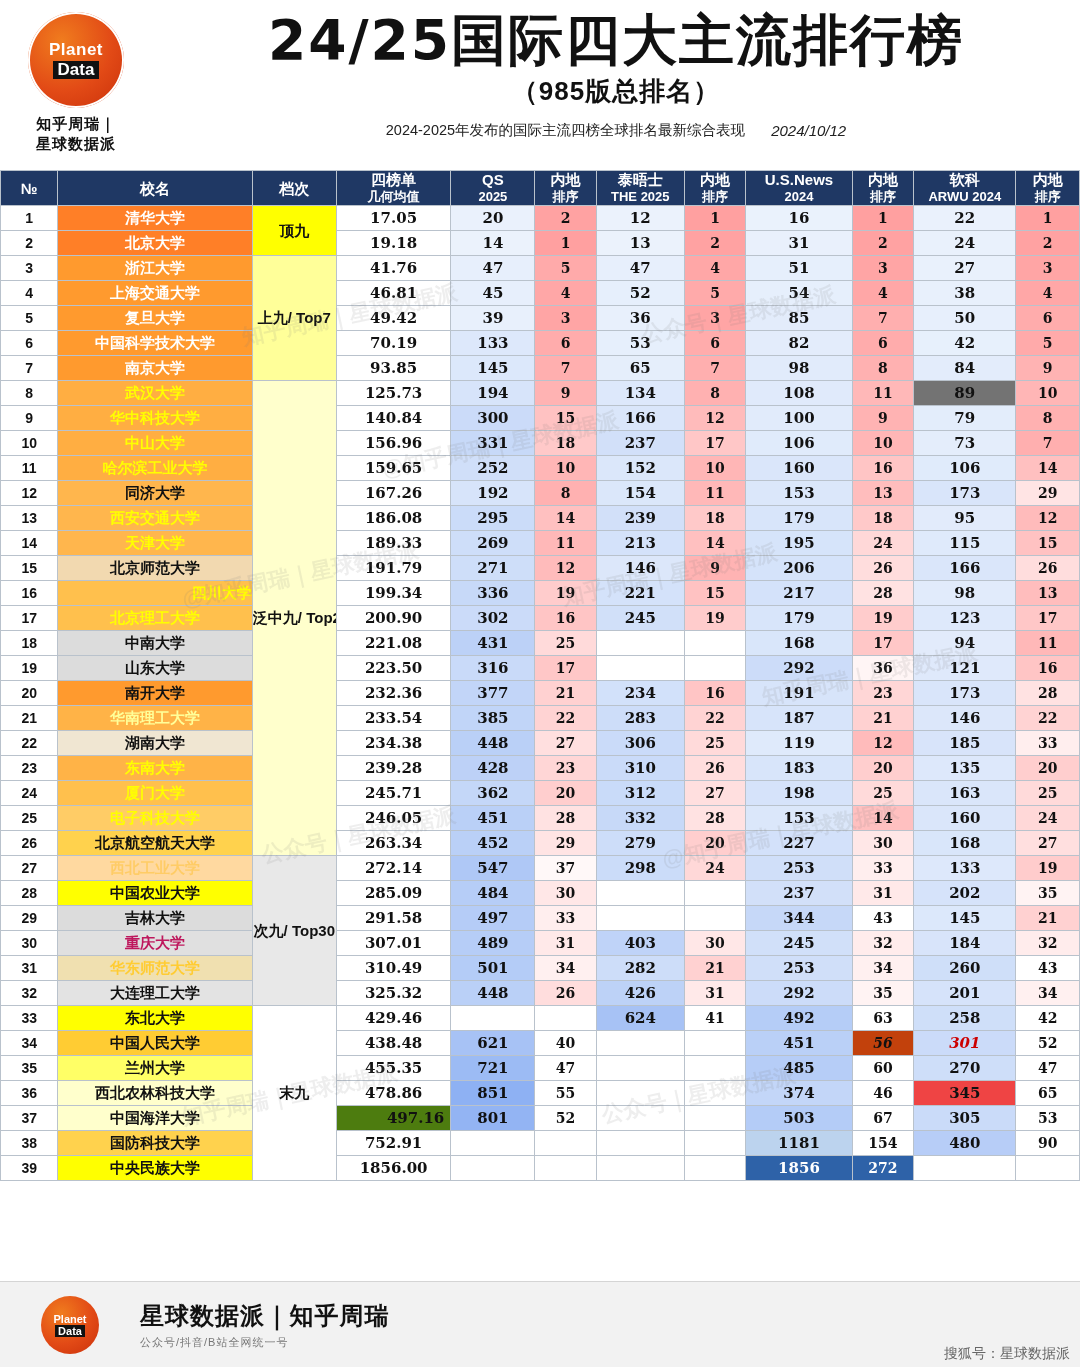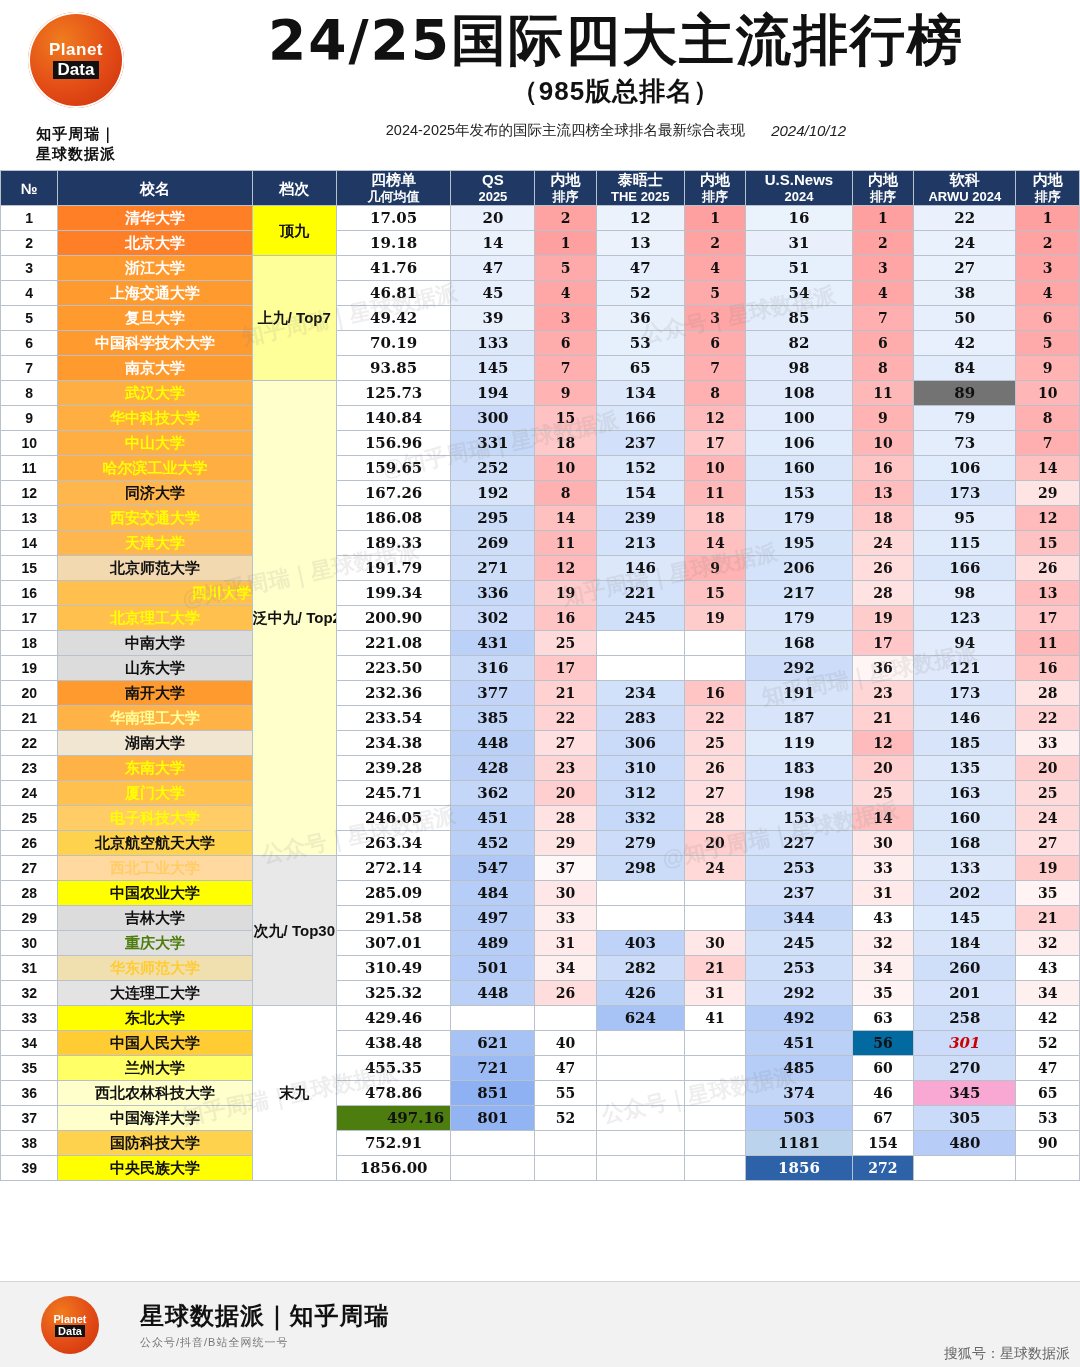--- a/index.html
+++ b/index.html
@@ -32,21 +32,21 @@
     box-shadow:0 0 0 2px #fff inset;
   }
   .logo-circle .lt {
     color:#fff; font-weight:bold; font-size:17px; line-height:18px; letter-spacing:.5px;
   }
   .logo-circle .lb {
     color:#fff; font-weight:bold; font-size:17px; line-height:18px;
     background:#111; padding:0 5px; margin-top:2px;
   }
   .logo-sub {
-    margin-top:16px; font-size:15px; font-weight:bold; line-height:20px; color:#111;
+    margin-top:6px; font-size:15px; font-weight:bold; line-height:20px; color:#111;
     letter-spacing:1px;
   }
   .title-block { flex:1; text-align:center; padding-top:2px; position:relative; }
   .main-title {
     font-family:"DejaVu Sans", sans-serif;
     font-size:55px; font-weight:bold; letter-spacing:2px;
     color:#111; line-height:64px; white-space:nowrap;
   }
   .sub-title {
     font-size:26px; font-weight:bold; margin-top:2px; letter-spacing:1px;
@@ -579,21 +579,21 @@
           <td class="rk" style="background: rgb(255, 238, 238);">33</td>
           <td class="num" style="background: rgb(255, 255, 255);"></td>
           <td class="rk" style="background: rgb(255, 255, 255);"></td>
           <td class="num" style="background: rgb(198, 216, 248);">344</td>
           <td class="rk" style="background: rgb(255, 255, 255);">43</td>
           <td class="num" style="background: rgb(220, 232, 251);">145</td>
           <td class="rk" style="background: rgb(255, 209, 209);">21</td>
         </tr>
         <tr>
           <td class="no">30</td>
-          <td class="name" style="background: rgb(224, 224, 224); color: #4d7c0f;">重庆大学</td>
+          <td class="name" style="background: rgb(224, 224, 224); color: #be185d;">重庆大学</td>
           <td class="geo" style="background: rgb(255, 255, 255);">307.01</td>
           <td class="num" style="background: rgb(182, 205, 247);">489</td>
           <td class="rk" style="background: rgb(255, 233, 233);">31</td>
           <td class="num" style="background: rgb(191, 211, 248);">403</td>
           <td class="rk" style="background: rgb(255, 231, 231);">30</td>
           <td class="num" style="background: rgb(209, 224, 249);">245</td>
           <td class="rk" style="background: rgb(255, 236, 236);">32</td>
           <td class="num" style="background: rgb(216, 228, 250);">184</td>
           <td class="rk" style="background: rgb(255, 236, 236);">32</td>
         </tr>
@@ -639,21 +639,21 @@
         </tr>
         <tr>
           <td class="no">34</td>
           <td class="name" style="background: rgb(255, 204, 51); color: rgb(17, 17, 17);">中国人民大学</td>
           <td class="geo" style="background: rgb(255, 255, 255);">438.48</td>
           <td class="num" style="background: rgb(167, 194, 245);">621</td>
           <td class="rk" style="background: rgb(255, 255, 255);">40</td>
           <td class="num" style="background: rgb(255, 255, 255);"></td>
           <td class="rk" style="background: rgb(255, 255, 255);"></td>
           <td class="num" style="background: rgb(186, 208, 247);">451</td>
-          <td class="rk" style="background: #0369a1;">56</td>
+          <td class="rk" style="background: #c2410c; font-style: italic;">56</td>
           <td class="num" style="background: rgb(203, 219, 249); color: rgb(204, 0, 0); font-style: italic;">301</td>
           <td class="rk" style="background: rgb(255, 255, 255);">52</td>
         </tr>
         <tr>
           <td class="no">35</td>
           <td class="name" style="background: rgb(255, 255, 102); color: rgb(17, 17, 17);">兰州大学</td>
           <td class="geo" style="background: rgb(255, 255, 255);">455.35</td>
           <td class="num" style="background: rgb(156, 187, 244);">721</td>
           <td class="rk" style="background: rgb(255, 255, 255);">47</td>
           <td class="num" style="background: rgb(255, 255, 255);"></td>
@@ -666,21 +666,21 @@
         <tr>
           <td class="no">36</td>
           <td class="name" style="background: rgb(255, 255, 204); color: rgb(17, 17, 17);">西北农林科技大学</td>
           <td class="geo" style="background: rgb(255, 255, 255);">478.86</td>
           <td class="num" style="background: rgb(142, 177, 243);">851</td>
           <td class="rk" style="background: rgb(255, 255, 255);">55</td>
           <td class="num" style="background: rgb(255, 255, 255);"></td>
           <td class="rk" style="background: rgb(255, 255, 255);"></td>
           <td class="num" style="background: rgb(195, 214, 248);">374</td>
           <td class="rk" style="background: rgb(255, 255, 255);">46</td>
-          <td class="num" style="background: #f9a8d4;">345</td>
+          <td class="num" style="background: #ef4444;">345</td>
           <td class="rk" style="background: rgb(255, 255, 255);">65</td>
         </tr>
         <tr>
           <td class="no">37</td>
           <td class="name" style="background: rgb(255, 255, 204); color: rgb(17, 17, 17);">中国海洋大学</td>
           <td class="geo" style="background: #4d7c0f; padding-left: 44px;">497.16</td>
           <td class="num" style="background: rgb(147, 180, 243);">801</td>
           <td class="rk" style="background: rgb(255, 255, 255);">52</td>
           <td class="num" style="background: rgb(255, 255, 255);"></td>
           <td class="rk" style="background: rgb(255, 255, 255);"></td>

